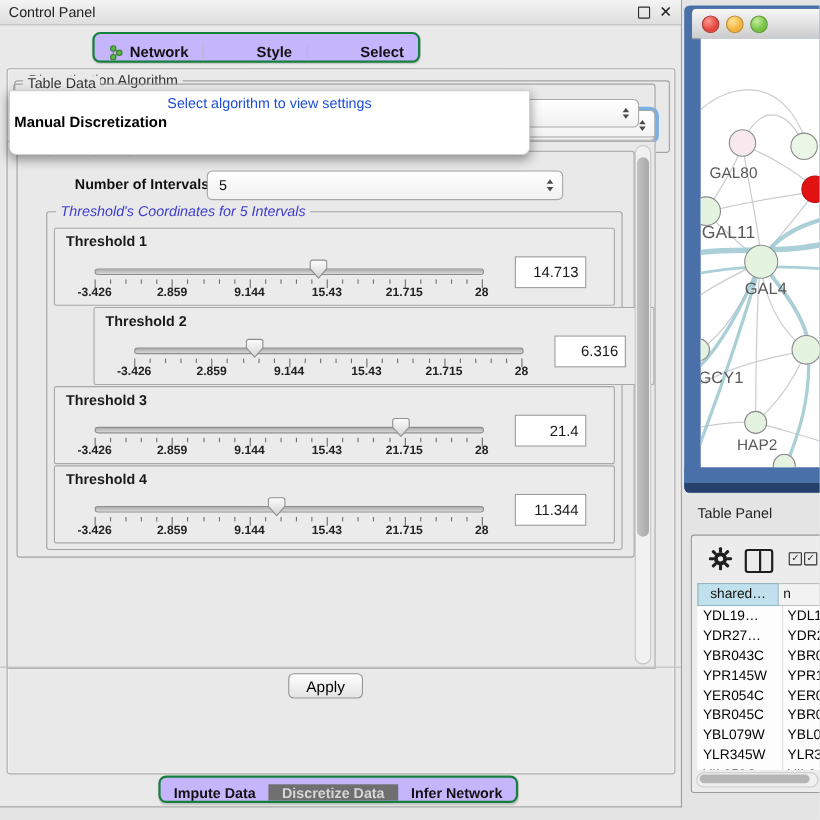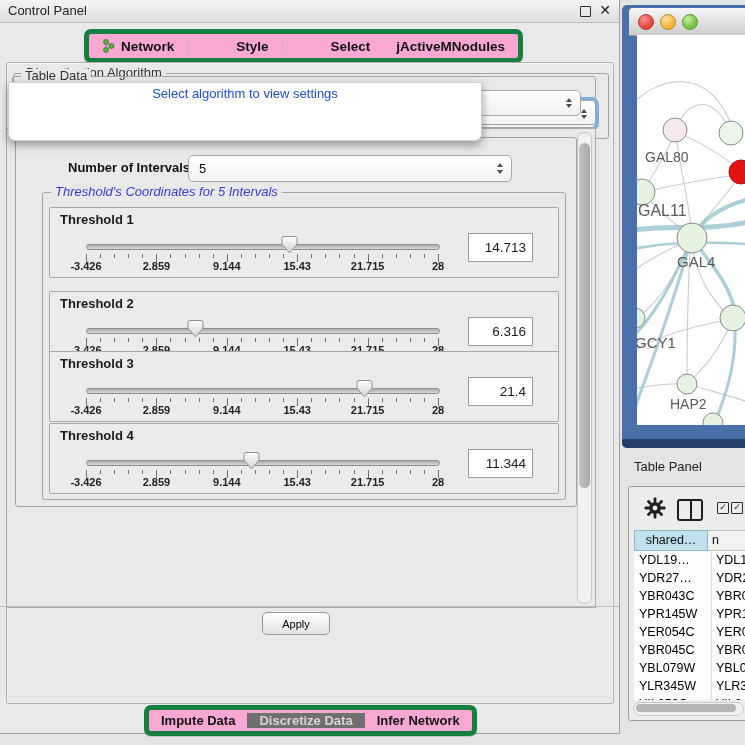--- a/index.html
+++ b/index.html
@@ -10,21 +10,21 @@
   
   .cp-window{left:0;top:0;width:619px;height:733px;background:#e9e9e9;
              border-right:1px solid #9f9f9f;border-bottom:1px solid #9f9f9f;}
   .cp-titlebar{left:0;top:0;right:0;height:22px;background:linear-gradient(#f4f4f4,#dedede);
                border-bottom:1px solid #bdbdbd;}
   .cp-title{left:8px;top:3px;font-size:13px;color:#222;}
   .icon-float{right:28px;top:6px;width:9px;height:9px;border:1.6px solid #2c2c2c;border-radius:1px;}
   .icon-close{right:8px;top:2px;font-size:14px;font-weight:bold;color:#1d1d1d;}
 
   
-  .seg{display:flex;align-items:center;background:#f9a8d4;border:5px solid #15803d;
+  .seg{display:flex;align-items:flex-end;background:#c4b5fd;border:2px solid #15803d;
        border-radius:7px;overflow:hidden;height:24px;box-shadow:0 1px 1px rgba(0,0,0,.15);}
   .seg .tab{display:flex;align-items:center;padding:0 13px;font-size:13.5px;font-weight:bold;
             color:#111;white-space:nowrap;}
   .seg .tab.sep{border-left:1px solid #bcbcbc;padding-left:48px;}
   .seg .tab.sel{background:#6f6f6f;color:#d6d6d6;}
   .top-tabs{left:84px;top:29px;}
   .bottom-tabs{left:144px;top:705px;height:21px;}
   .bottom-tabs .tab{padding:0 12px;font-size:13px;}
   .net-glyph{margin-right:6px;}
 
@@ -71,21 +71,21 @@
   .thr-value{position:absolute;right:25px;top:25px;width:57px;height:27px;background:#fff;
              border:1px solid #9a9a9a;font-size:13.5px;text-align:right;line-height:27px;padding-right:6px;}
 
   
   .attr-list{position:absolute;background:#fff;border:1px solid #9a9a9a;overflow:hidden;}
   .attr-item{font-size:13px;line-height:15px;padding-left:8px;white-space:nowrap;}
 
   
   .apply-divider{position:absolute;left:0;right:0;top:606px;border-top:1px solid #bdbdbd;}
   .btn{position:absolute;background:linear-gradient(#ffffff,#e3e3e3);border:1px solid #969696;
-       border-radius:5px;font-size:11px;text-align:center;}
+       border-radius:5px;font-size:14px;text-align:center;}
 
   
   .popup{left:8px;top:82px;width:472px;height:57px;background:#fff;z-index:60;
          border:1px solid #cfcfcf;border-radius:0 0 7px 7px;box-shadow:0 4px 10px rgba(0,0,0,.38);}
   .popup .hint{position:absolute;left:0;right:0;top:3px;text-align:center;color:#1d4ed8;font-size:13px;}
   .popup .opt{position:absolute;left:4px;right:4px;font-size:13.5px;color:#000;white-space:nowrap;}
   .popup .opt.b{font-weight:bold;}
 
   
   .net-window{left:622px;top:5px;width:130px;height:443px;background:#4a70aa;
@@ -151,23 +151,20 @@
         <circle cx="4" cy="11" r="2.4" fill="#57b847" stroke="#3a7d30"></circle>
         <circle cx="9.5" cy="7" r="2.4" fill="#57b847" stroke="#3a7d30"></circle>
       </svg>
       <span>Network</span>
     </div>
     <div class="tab sep">
         <span>Style</span>
       </div>
     <div class="tab sep">
         <span>Select</span>
-      </div>
-    <div class="tab">
-        <span>jActiveMNodules</span>
       </div>
   </div>
 
   <div class="abs outer-panel">
 
     <div class="group" style="left:6px;top:10px;width:594px;height:64px;">
       <span class="gtitle dark">Discretization Algorithm</span>
       <div class="combo focusring" style="left:14px;top:26px;width:566px;height:26px;">
         <span class="ctext"></span>
         <span class="stepper">
@@ -240,21 +237,21 @@
                 <div class="ticklabel" style="left: 140.8px;">9.144</div>
                 <div class="ticklabel" style="left: 211.2px;">15.43</div>
                 <div class="ticklabel" style="left: 281.6px;">21.715</div>
                 <div class="ticklabel" style="left: 352px;">28</div>
                 <div class="handle" style="left: 194.673px;"><svg width="17" height="19" viewBox="0 0 17 19">
                     <path d="M3 1.5 h11 a2 2 0 0 1 2 2 v5.8 L8.5 17.8 L1 9.3 V3.5 a2 2 0 0 1 2-2 z" fill="url(#hgrad)" stroke="#8f8f8f"></path>
                   </svg></div>
               </div>
               <div class="thr-value">14.713</div>
             </div>
-            <div class="thr-box" style="top: 98px;">
+            <div class="thr-box" style="top: 86px; margin-left: 36px;">
               <div class="thr-title">Threshold 2</div>
               <div class="slider">
                 <div class="track"></div>
                 <div class="tick" style="left: 0px; top: 46px; height: 8px;"></div>
                 <div class="tick" style="left: 14.08px; top: 46px; height: 4px;"></div>
                 <div class="tick" style="left: 28.16px; top: 46px; height: 4px;"></div>
                 <div class="tick" style="left: 42.24px; top: 46px; height: 4px;"></div>
                 <div class="tick" style="left: 56.32px; top: 46px; height: 4px;"></div>
                 <div class="tick" style="left: 70.4px; top: 46px; height: 8px;"></div>
                 <div class="tick" style="left: 84.48px; top: 46px; height: 4px;"></div>
@@ -394,20 +391,21 @@
     <div class="tab sel">
       <span>Discretize Data</span>
     </div>
     <div class="tab">
       <span>Infer Network</span>
     </div>
   </div>
 
 <div class="abs popup">
   <div class="hint">Select algorithm to view settings</div>
+  <div class="opt b" style="top:20px;">Manual Discretization</div>
 </div>
 
 <div class="abs net-window">
   <div class="net-titlebar">
     <span class="light" style="left:9px;background:radial-gradient(circle at 35% 30%,#ff9a93,#e2463d 60%);border:1px solid #a83a31;"></span>
     <span class="light" style="left:31px;background:radial-gradient(circle at 35% 30%,#ffe39a,#f2b43c 60%);border:1px solid #bd8a2a;"></span>
     <span class="light" style="left:53px;background:radial-gradient(circle at 35% 30%,#c7efa0,#77c244 60%);border:1px solid #5c9636;"></span>
   </div>
   <div class="net-content">
     <svg width="115" height="390" viewBox="0 0 115 390">

